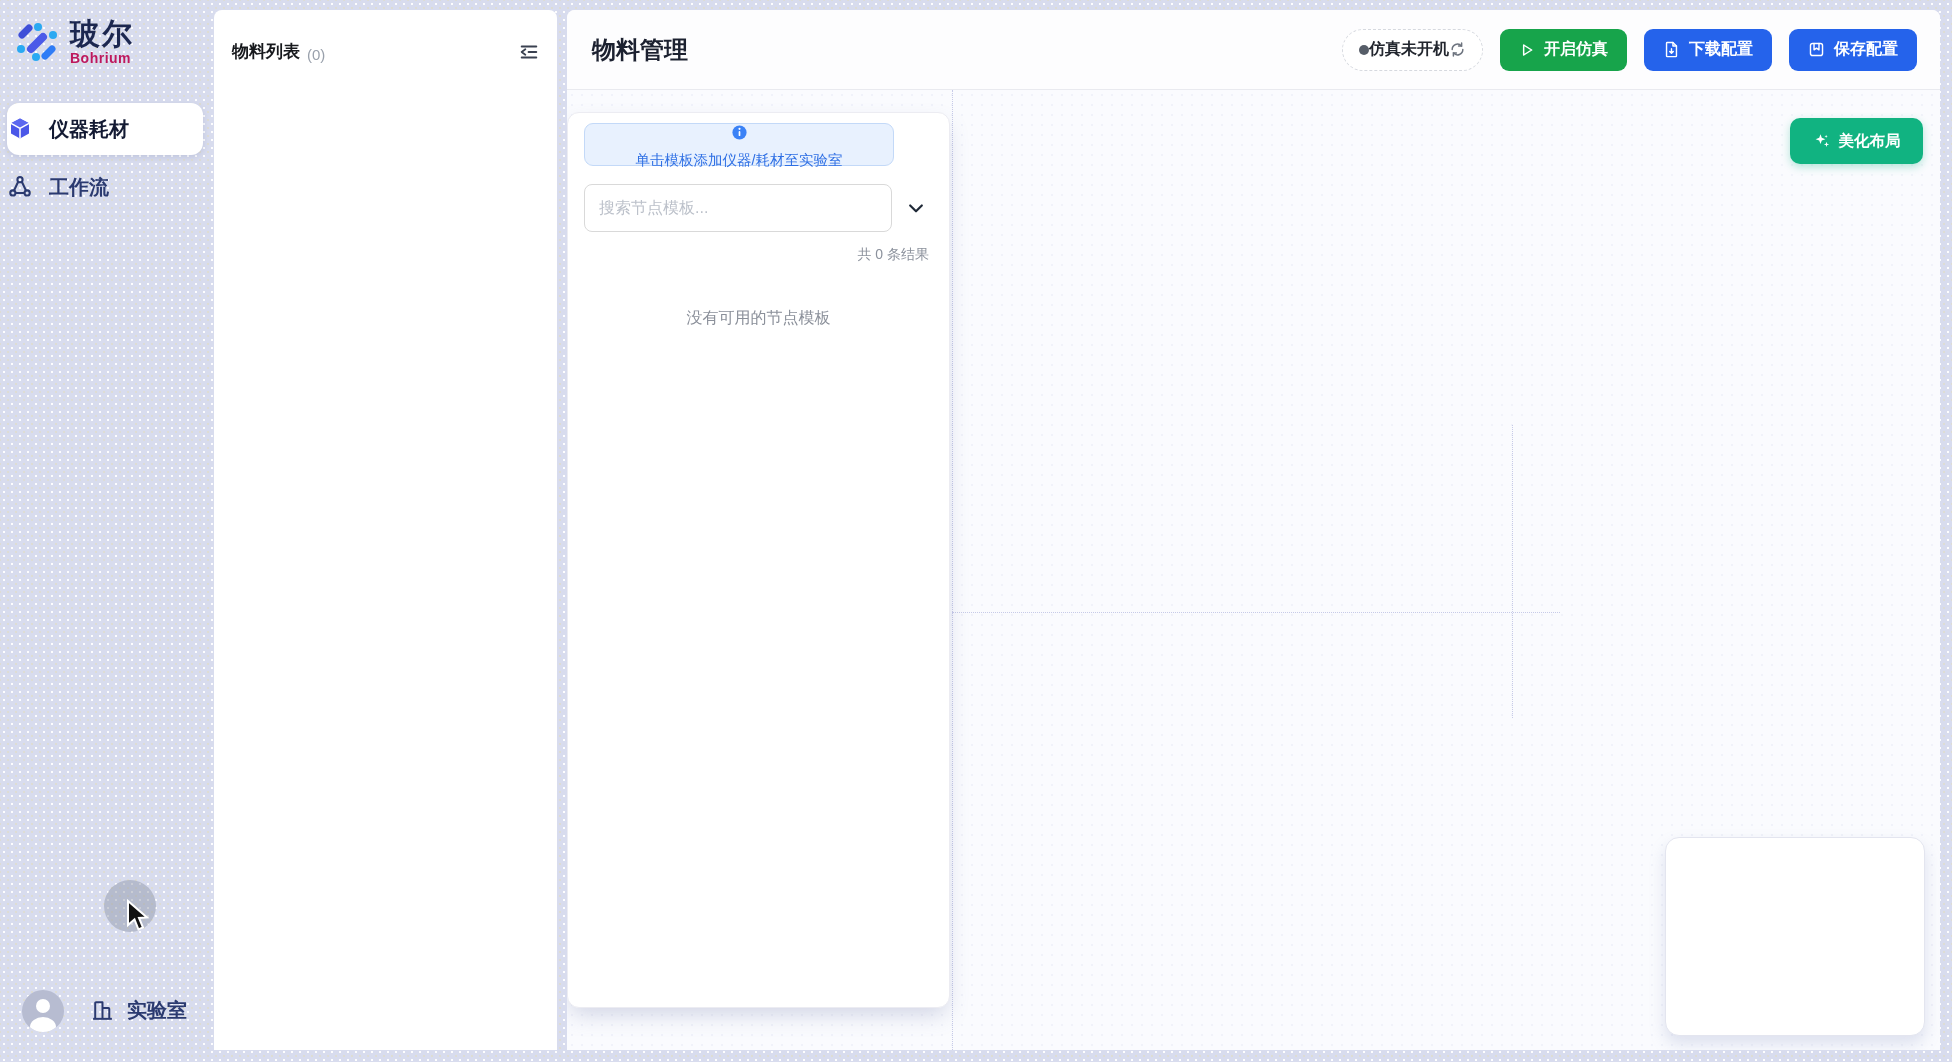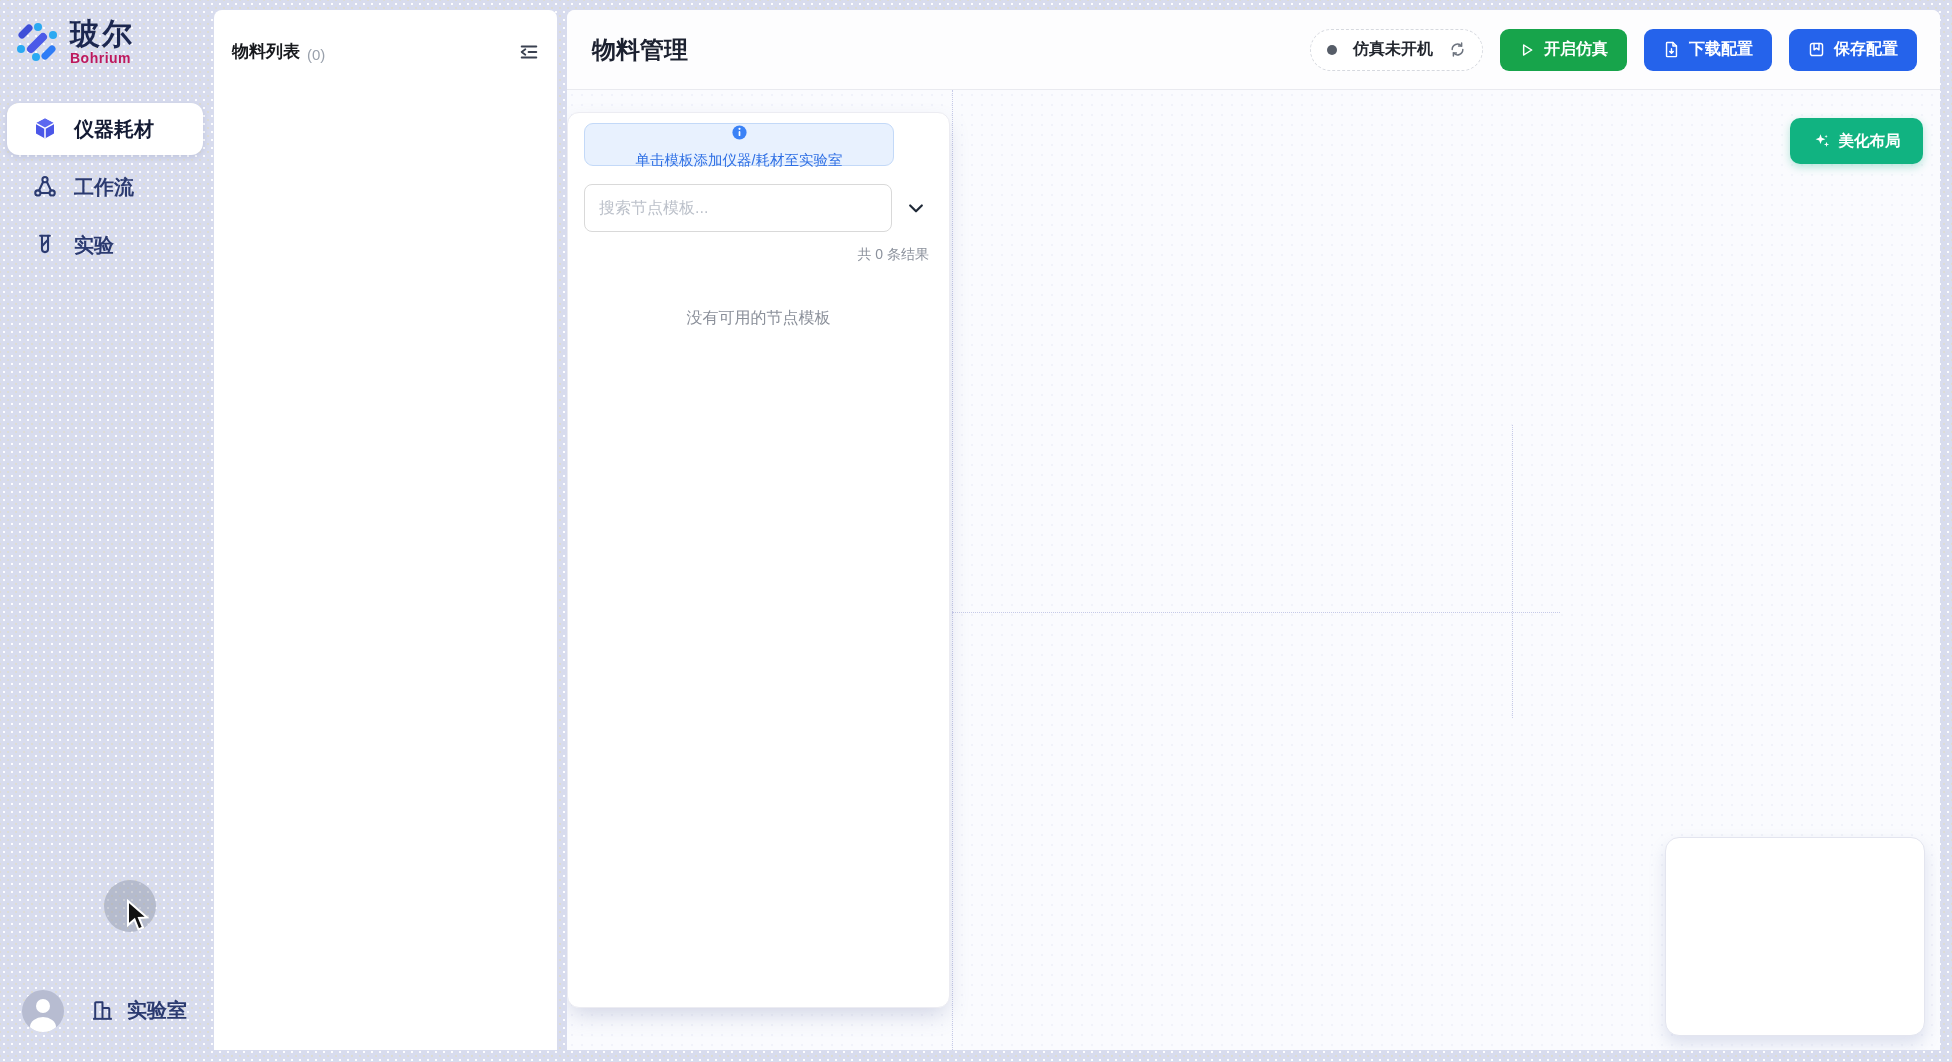--- a/index.html
+++ b/index.html
@@ -16,21 +16,21 @@
     color:#1f2430;
   }
   svg { display:block; }
 
   
   .sidebar { position:absolute; left:0; top:0; width:214px; height:1062px; }
   .logo-row { position:absolute; left:14px; top:18px; display:flex; align-items:center; gap:10px; }
   .logo-text .zh { font-size:30px; font-weight:bold; color:#1c274f; letter-spacing:2px; line-height:1.05; }
   .logo-text .en { font-size:14px; font-weight:bold; color:#be185d; letter-spacing:.5px; }
   .nav { position:absolute; left:7px; top:103px; width:196px; display:flex; flex-direction:column; gap:6px; }
-  .nav-item { height:52px; border-radius:12px; display:flex; align-items:center; gap:16px; padding-left:25px;
+  .nav-item { height:52px; border-radius:12px; display:flex; align-items:center; gap:16px; 
               font-size:20px; font-weight:600; color:#2b3a70; cursor:pointer; }
   .nav-item.active { background:#fff; color:#131a33; box-shadow:0 2px 6px rgba(80,90,140,.18); font-weight:700; }
   .side-bottom { position:absolute; left:0; top:986px; width:214px; height:54px; }
   .avatar { position:absolute; left:22px; top:4px; width:42px; height:42px; border-radius:50%;
             background:#b7bcd1; overflow:hidden; }
   .lab-row { position:absolute; left:90px; top:11px; display:flex; align-items:center; gap:12px;
              font-size:20px; font-weight:600; color:#2b3a70; }
 
   
   .click-halo { position:absolute; left:104px; top:880px; width:52px; height:52px; border-radius:50%;
@@ -46,21 +46,21 @@
   .collapse-btn { margin-left:auto; cursor:pointer; }
 
   
   .main { position:absolute; left:567px; top:10px; width:1373px; height:1040px;
           background:#fdfdfe; border-radius:8px 8px 0 0; }
   .main-header { height:80px; border-bottom:1px solid #e9eaef; display:flex; align-items:center;
                  padding:0 23px 0 25px; background:#fdfdfe; border-radius:8px 8px 0 0; }
   .page-title { font-size:24px; font-weight:bold; color:#1c2130; }
   .header-actions { margin-left:auto; display:flex; align-items:center; gap:17px; }
   .status-pill { height:42px; padding:0 16px; border:1.6px dashed #d6d9df; border-radius:21px;
-                 display:flex; align-items:center; gap:16px; background:#fff; cursor:pointer; }
+                 display:flex; align-items:center; gap:0; background:#fff; cursor:pointer; }
   .status-dot { width:10px; height:10px; border-radius:50%; background:#565d68; }
   .status-label { font-size:16px; font-weight:600; color:#22262e; }
   .btn { height:42px; border:none; border-radius:9px; display:flex; align-items:center; gap:9px;
          padding:0 19px; font-size:16px; font-weight:600; color:#fff; cursor:pointer;
          font-family:inherit; }
   .btn-green { background:#17a44b; }
   .btn-blue  { background:#2563eb; }
 
   .canvas { position:absolute; left:0; top:80px; width:1373px; height:960px;
             background-color:#fafbfe; overflow:hidden;
@@ -133,30 +133,20 @@
       <span>
         <svg width="26" height="26" viewBox="0 0 24 24" fill="none" stroke="#2b3a70" stroke-width="1.9">
           <circle cx="12" cy="5.2" r="2.4"></circle>
           <circle cx="5.4" cy="17.5" r="2.4"></circle>
           <circle cx="18.6" cy="17.5" r="2.4"></circle>
           <path d="M10.3 7.1L6.5 15.2 M13.7 7.1l3.8 8.1 M7.9 17.5h8.2"></path>
         </svg>
       </span>
       <span>工作流</span>
     </div>
-    <div class="nav-item">
-      <span>
-        <svg width="26" height="26" viewBox="0 0 24 24" fill="none" stroke="#2b3a70" stroke-width="1.9" stroke-linecap="round">
-          <path d="M7.5 3.5h9"></path>
-          <path d="M9.2 3.5v12.3a2.8 2.8 0 0 0 5.6 0V3.5"></path>
-          <path d="M9.2 13.2l5.6-6.2"></path>
-        </svg>
-      </span>
-      <span>实验</span>
-    </div>
   </div>
 
   <div class="click-halo"></div>
   <div class="cursor">
     <svg width="26" height="34" viewBox="0 0 26 34">
       <path d="M3 2 L3 26 L9.5 20.5 L13.5 30.5 L18 28.5 L14 19 L22 18.5 Z" fill="#111" stroke="#fff" stroke-width="2"></path>
     </svg>
   </div>
 
   <div class="side-bottom">

